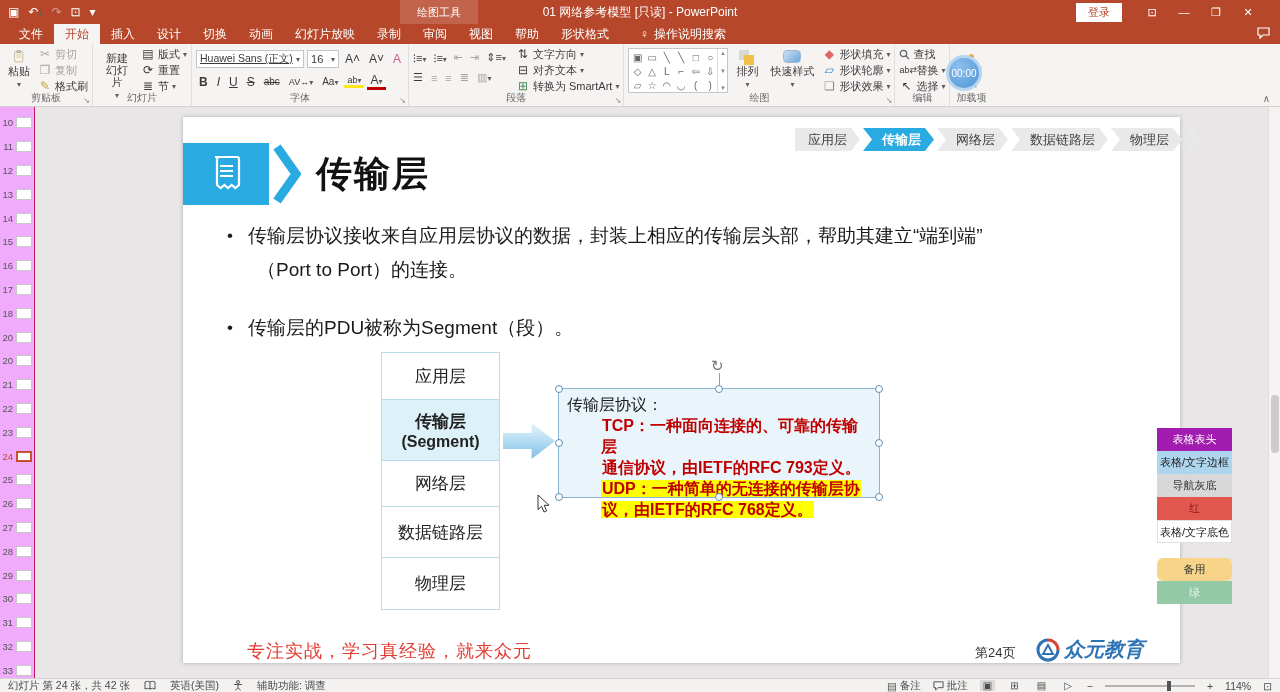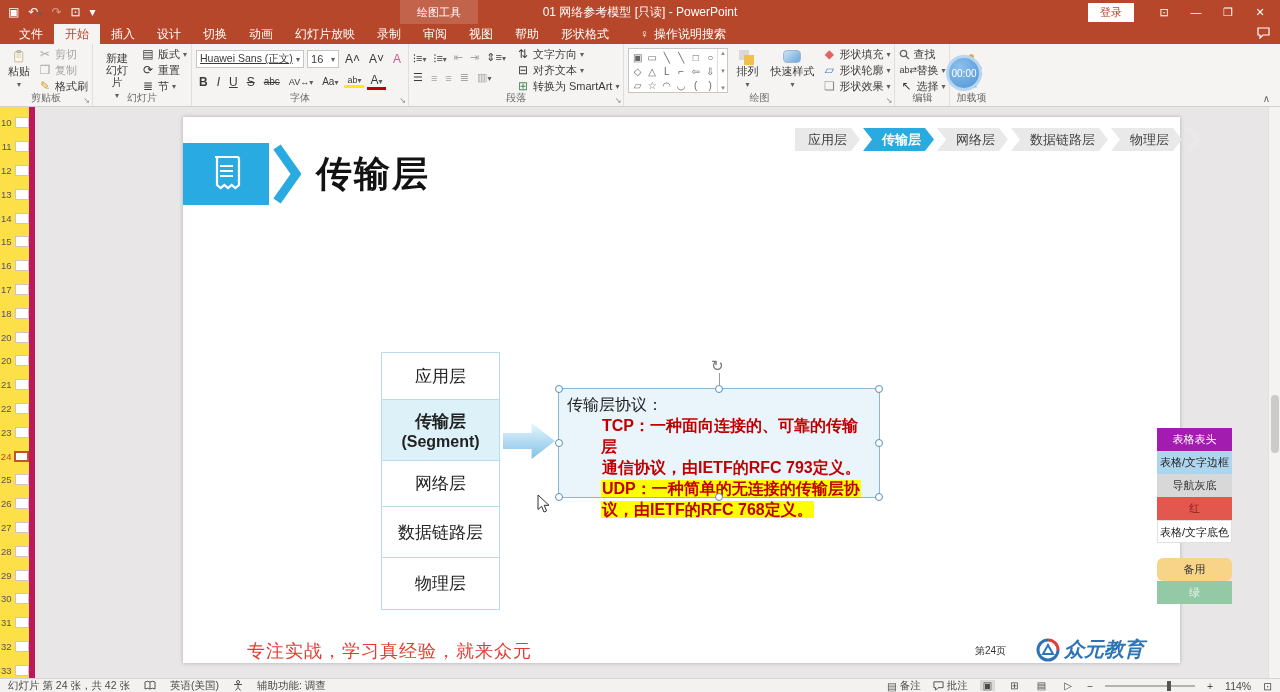--- a/index.html
+++ b/index.html
@@ -6,21 +6,21 @@
   body { font-family:"Liberation Sans",sans-serif; background:#888; }
   .app { position:relative; width:1280px; height:692px; overflow:hidden; background:#e8e6e4; }
 
   
   .titlebar { position:absolute; left:0; top:0; width:1280px; height:24px; background:#b7472a; color:#fff; font-size:12px; }
   .qat { position:absolute; left:8px; top:0; height:24px; display:flex; align-items:center; gap:9px; font-size:12px; }
   .qat span { cursor:default; }
   .qat .dim { opacity:.45; }
   .ctxgroup { position:absolute; left:400px; top:0; width:78px; height:24px; background:rgba(255,255,255,.16); font-size:11px; display:flex; align-items:center; justify-content:center; }
   .wintitle { position:absolute; left:0; right:0; top:0; height:24px; display:flex; align-items:center; justify-content:center; font-size:12px; pointer-events:none; }
-  .winctl { position:absolute; right:4px; top:0; height:24px; display:flex; align-items:center;justify-content:center; }
+  .winctl { position:absolute; right:16px; top:0; height:24px; display:flex; align-items:center;justify-content:center; }
   .signin { background:#fff; color:#b7472a; font-size:11px; padding:2px 12px; margin-right:14px; }
   .wbtn { width:32px; height:24px; display:flex; align-items:center; justify-content:center; font-size:11px; }
 
   
   .menubar { position:absolute; left:0; top:24px; width:1280px; height:20px; background:#b7472a; display:flex; align-items:stretch; color:#fff; font-size:12px; }
   .tabs { display:flex; margin-left:8px; }
   .mtab { padding:0 11px; display:flex; align-items:center; white-space:nowrap; }
   .mtab.sel { background:#f6f4f3; color:#b7472a; }
   .msearch { margin-left:20px; display:flex; align-items:center; gap:5px; white-space:nowrap; }
   .mcomment { position:absolute; right:10px; top:3px; }
@@ -46,21 +46,21 @@
   .sq1 { width:10px; height:10px; background:#d8d8d8; display:inline-block; position:absolute; left:0; top:0; }
   .sq2 { width:10px; height:10px; background:#f0c04a; display:inline-block; position:absolute; left:5px; top:5px; }
   .arrico { position:relative; width:16px; height:16px; }
   .qstyle { width:18px; height:16px; border-radius:4px; background:linear-gradient(135deg,#cfe3f5,#6aa6d8); border:1px solid #9cb8d2; }
   .timer { position:absolute; left:946px; top:11px; width:36px; height:36px; border-radius:50%; background:radial-gradient(circle at 35% 30%,#8cc0ee,#4f94d4); border:3px solid #b5d5f0; color:#fff; font-size:10px; display:flex; align-items:center; justify-content:center; }
   .rcollapse { position:absolute; right:10px; bottom:2px; color:#696867; font-size:10px; }
   .addin-dot { color:#f2a33c; font-size:12px; }
 
   
   .workspace { position:absolute; left:0; top:107px; width:1280px; height:571px; background:#e8e6e6; overflow:hidden; }
-  .thumbs { position:absolute; left:0; top:0; width:35px; height:571px; background:#fde047; border-right:6px solid #be185d; overflow:hidden; padding-top:4px; }
+  .thumbs { position:absolute; left:0; top:0; width:35px; height:571px; background:#f0abfc; border-right:1px solid #be185d; overflow:hidden; padding-top:4px; }
   .titem { height:23.8px; display:flex; align-items:center; }
   .titem .num { width:13px; font-size:9.5px; color:#555; text-align:right; }
   .titem .box { width:16px; height:11px; background:#fff; border:1px solid #c9c7c5; margin-left:3px; }
   .titem.cur .num { color:#b7472a; }
   .titem.cur .box { border:2px solid #c35233; }
 
   .slide { position:absolute; left:183px; top:10px; width:997px; height:546px; background:#fff; box-shadow:0 0 4px rgba(0,0,0,.25); }
 
   
   .slidenav { position:absolute; left:612px; top:11px; display:flex; gap:3px; height:23px; }
@@ -107,21 +107,21 @@
   .h-ml{left:-4px;top:calc(50% - 4px);} .h-mr{right:-4px;top:calc(50% - 4px);}
   .h-bl{left:-4px;bottom:-4px;} .h-bm{left:calc(50% - 4px);bottom:-4px;} .h-br{right:-4px;bottom:-4px;}
   .rot-stem { position:absolute; left:50%; top:-16px; width:1px; height:13px; background:#9a9a9a; }
   .rot-handle { position:absolute; left:calc(50% - 8px); top:-32px; font-size:15px; color:#777; }
 
   
   .cursor { position:absolute; left:354px; top:377px; }
 
   
   .slogan { position:absolute; left:64px; top:522px; font-size:18px; color:#e23c32; letter-spacing:1px; }
-  .pagenum { position:absolute; left:792px; top:527px; font-size:10px; color:#333; }
+  .pagenum { position:absolute; left:792px; top:527px; font-size:13px; color:#333; }
   .logo { position:absolute; left:853px; top:519px; display:flex; align-items:center; gap:4px; }
   .logotext { font-family:"Liberation Serif",serif; font-style:italic; font-weight:bold; font-size:20px; color:#2e74b5; }
 
   
   .swatches { position:absolute; left:1157px; top:321px; width:75px; }
   .swatch { height:23px; line-height:23px; font-size:11px; text-align:center; white-space:nowrap; overflow:hidden; }
   .swatch.gap { margin-top:15px;border-radius:6px; }
   .swatch.bordered { border:1px solid #e0e0e0; }
 
   
@@ -527,20 +527,30 @@
           <line x1="10" y1="11" x2="23" y2="11" stroke="#fff" stroke-width="2"></line>
           <line x1="10" y1="16" x2="23" y2="16" stroke="#fff" stroke-width="2"></line>
           <line x1="10" y1="21" x2="23" y2="21" stroke="#fff" stroke-width="2"></line>
         </svg>
       </div>
       <svg class="banner-chev" width="28" height="62" viewBox="0 0 28 62">
         <path d="M4,4 L23,31 L4,58" fill="none" stroke="#29abe2" stroke-width="9"></path>
       </svg>
       <div class="slidetitle">传输层</div>
 
+      <div class="bullets">
+        <div class="bullet">
+            <div class="line1">传输层协议接收来自应用层协议的数据，封装上相应的传输层头部，帮助其建立“端到端”</div>
+            <div class="line2">（Port to Port）的连接。</div>
+          </div>
+          <div class="bullet">
+            <div class="line1">传输层的PDU被称为Segment（段）。</div>
+
+          </div>
+      </div>
 
       <div class="stack">
         <div class="srow">
             <div class="lab">应用层</div>
 
           </div>
           <div class="srow">
             <div class="lab">传输层</div>
             <div class="sub">(Segment)</div>
           </div>

